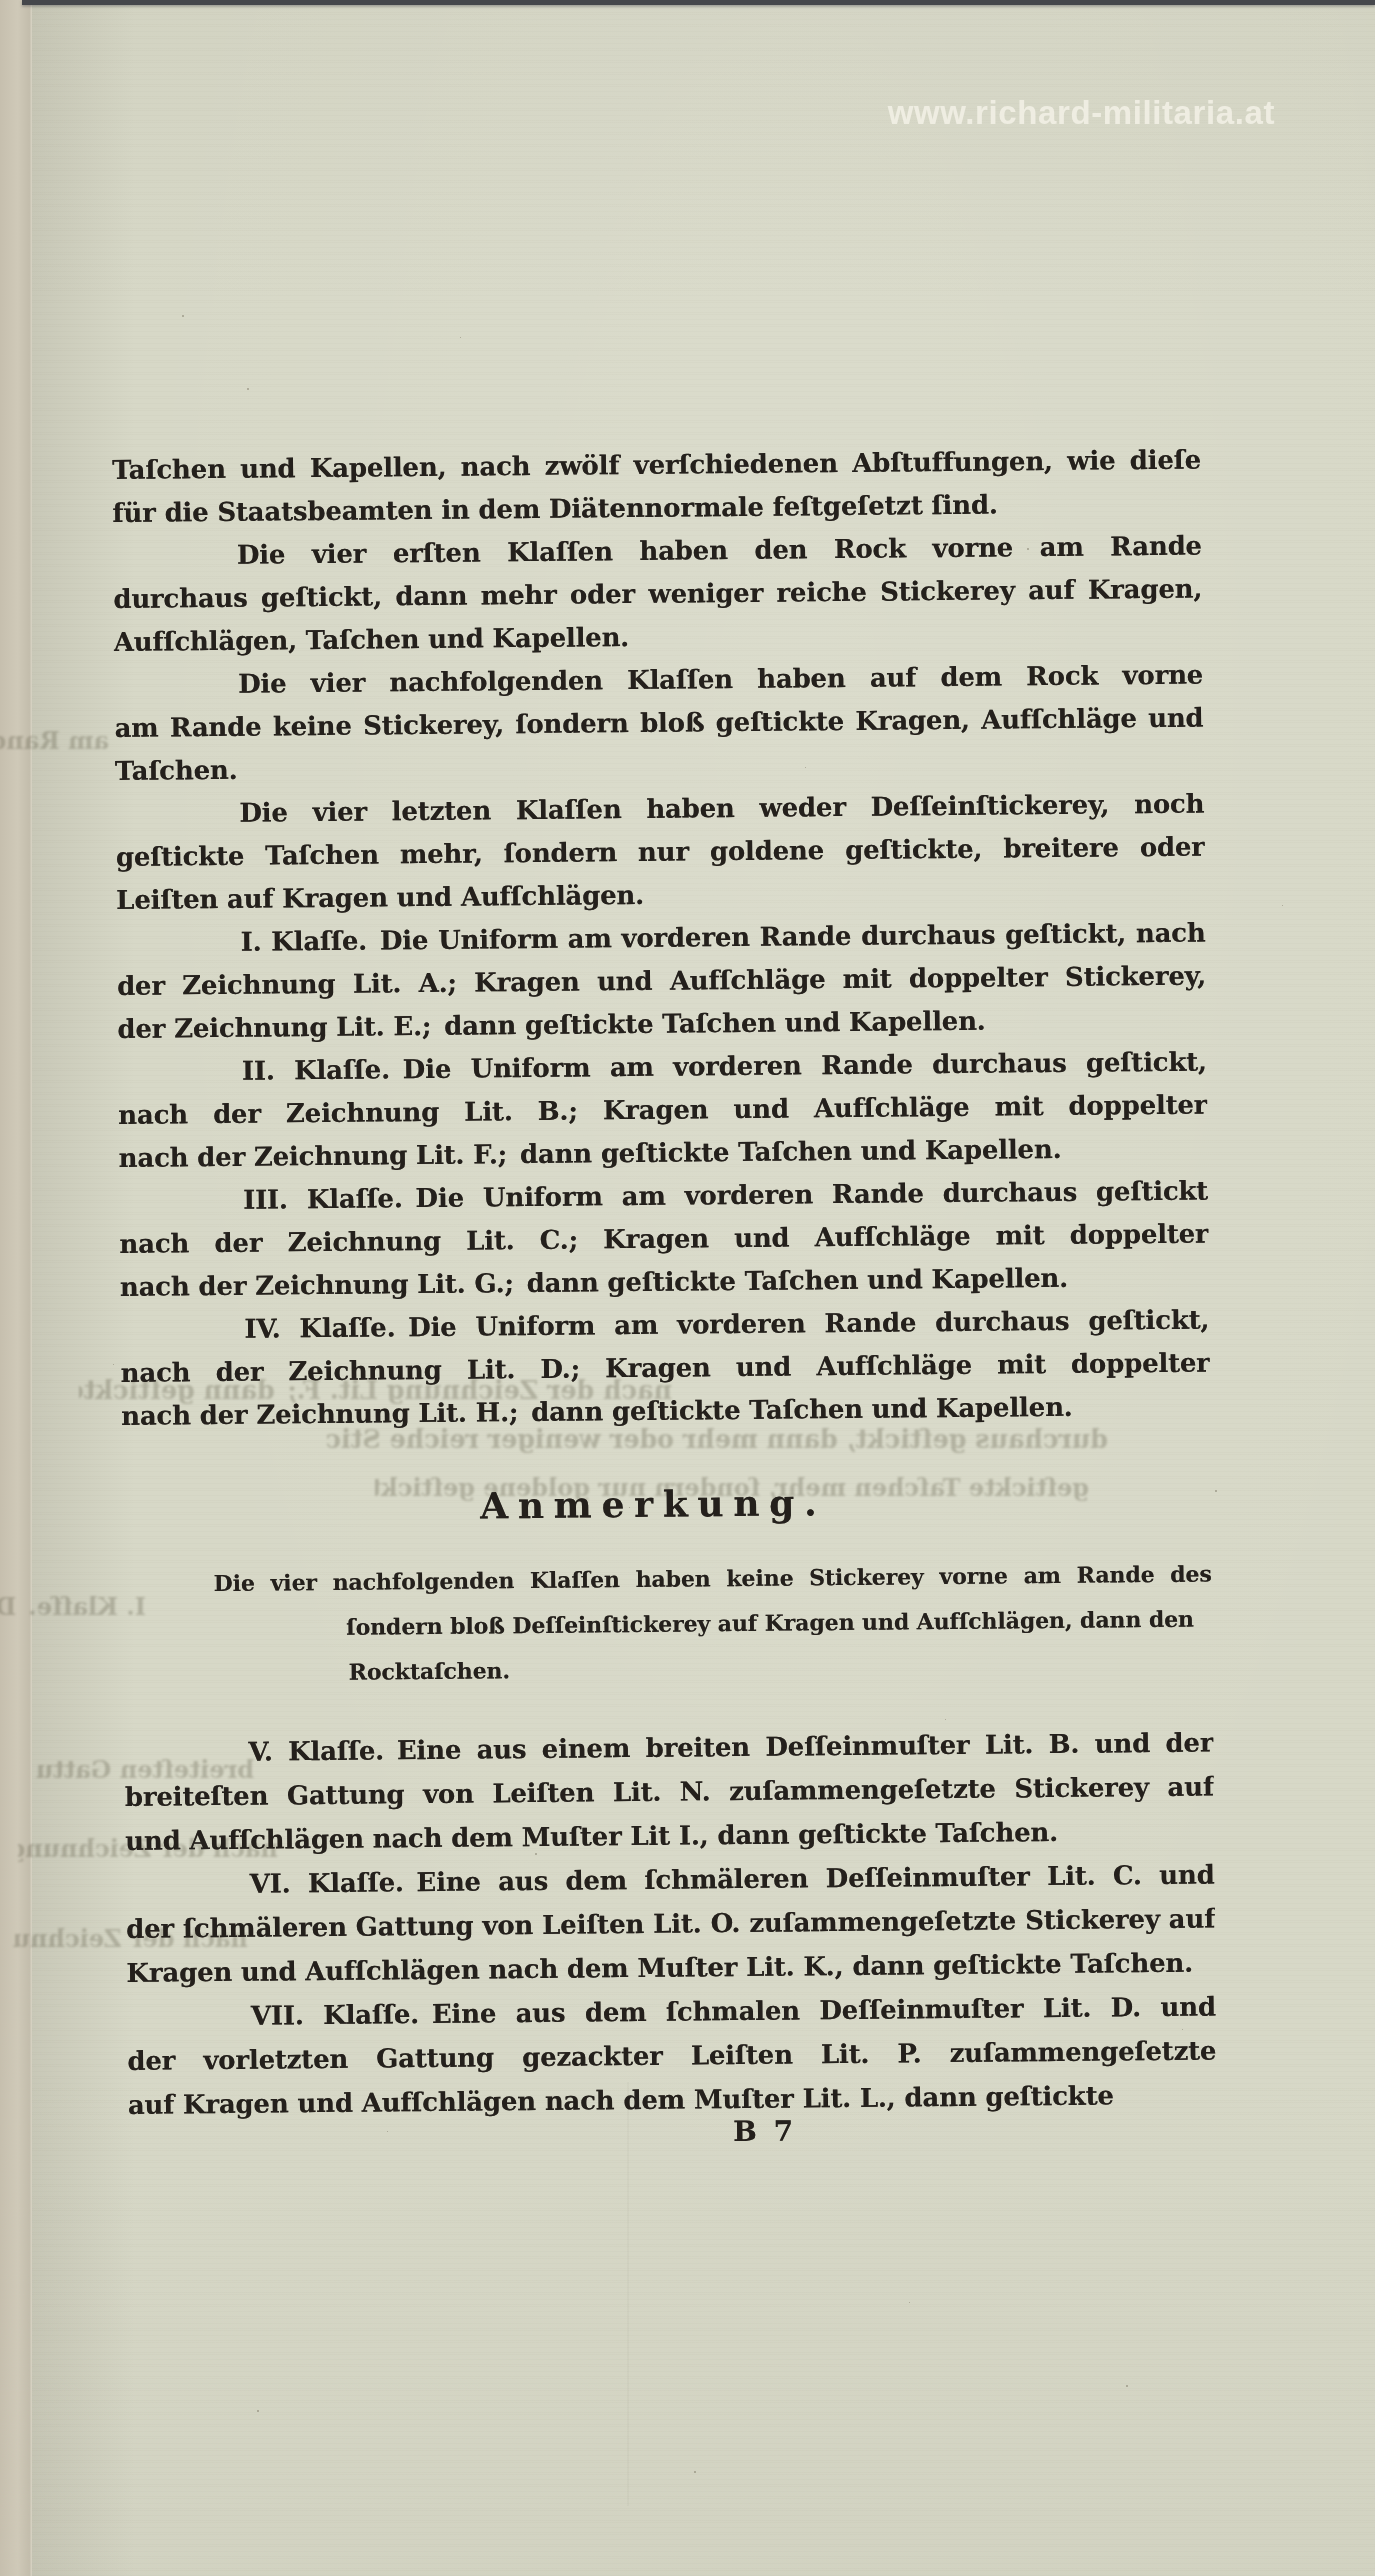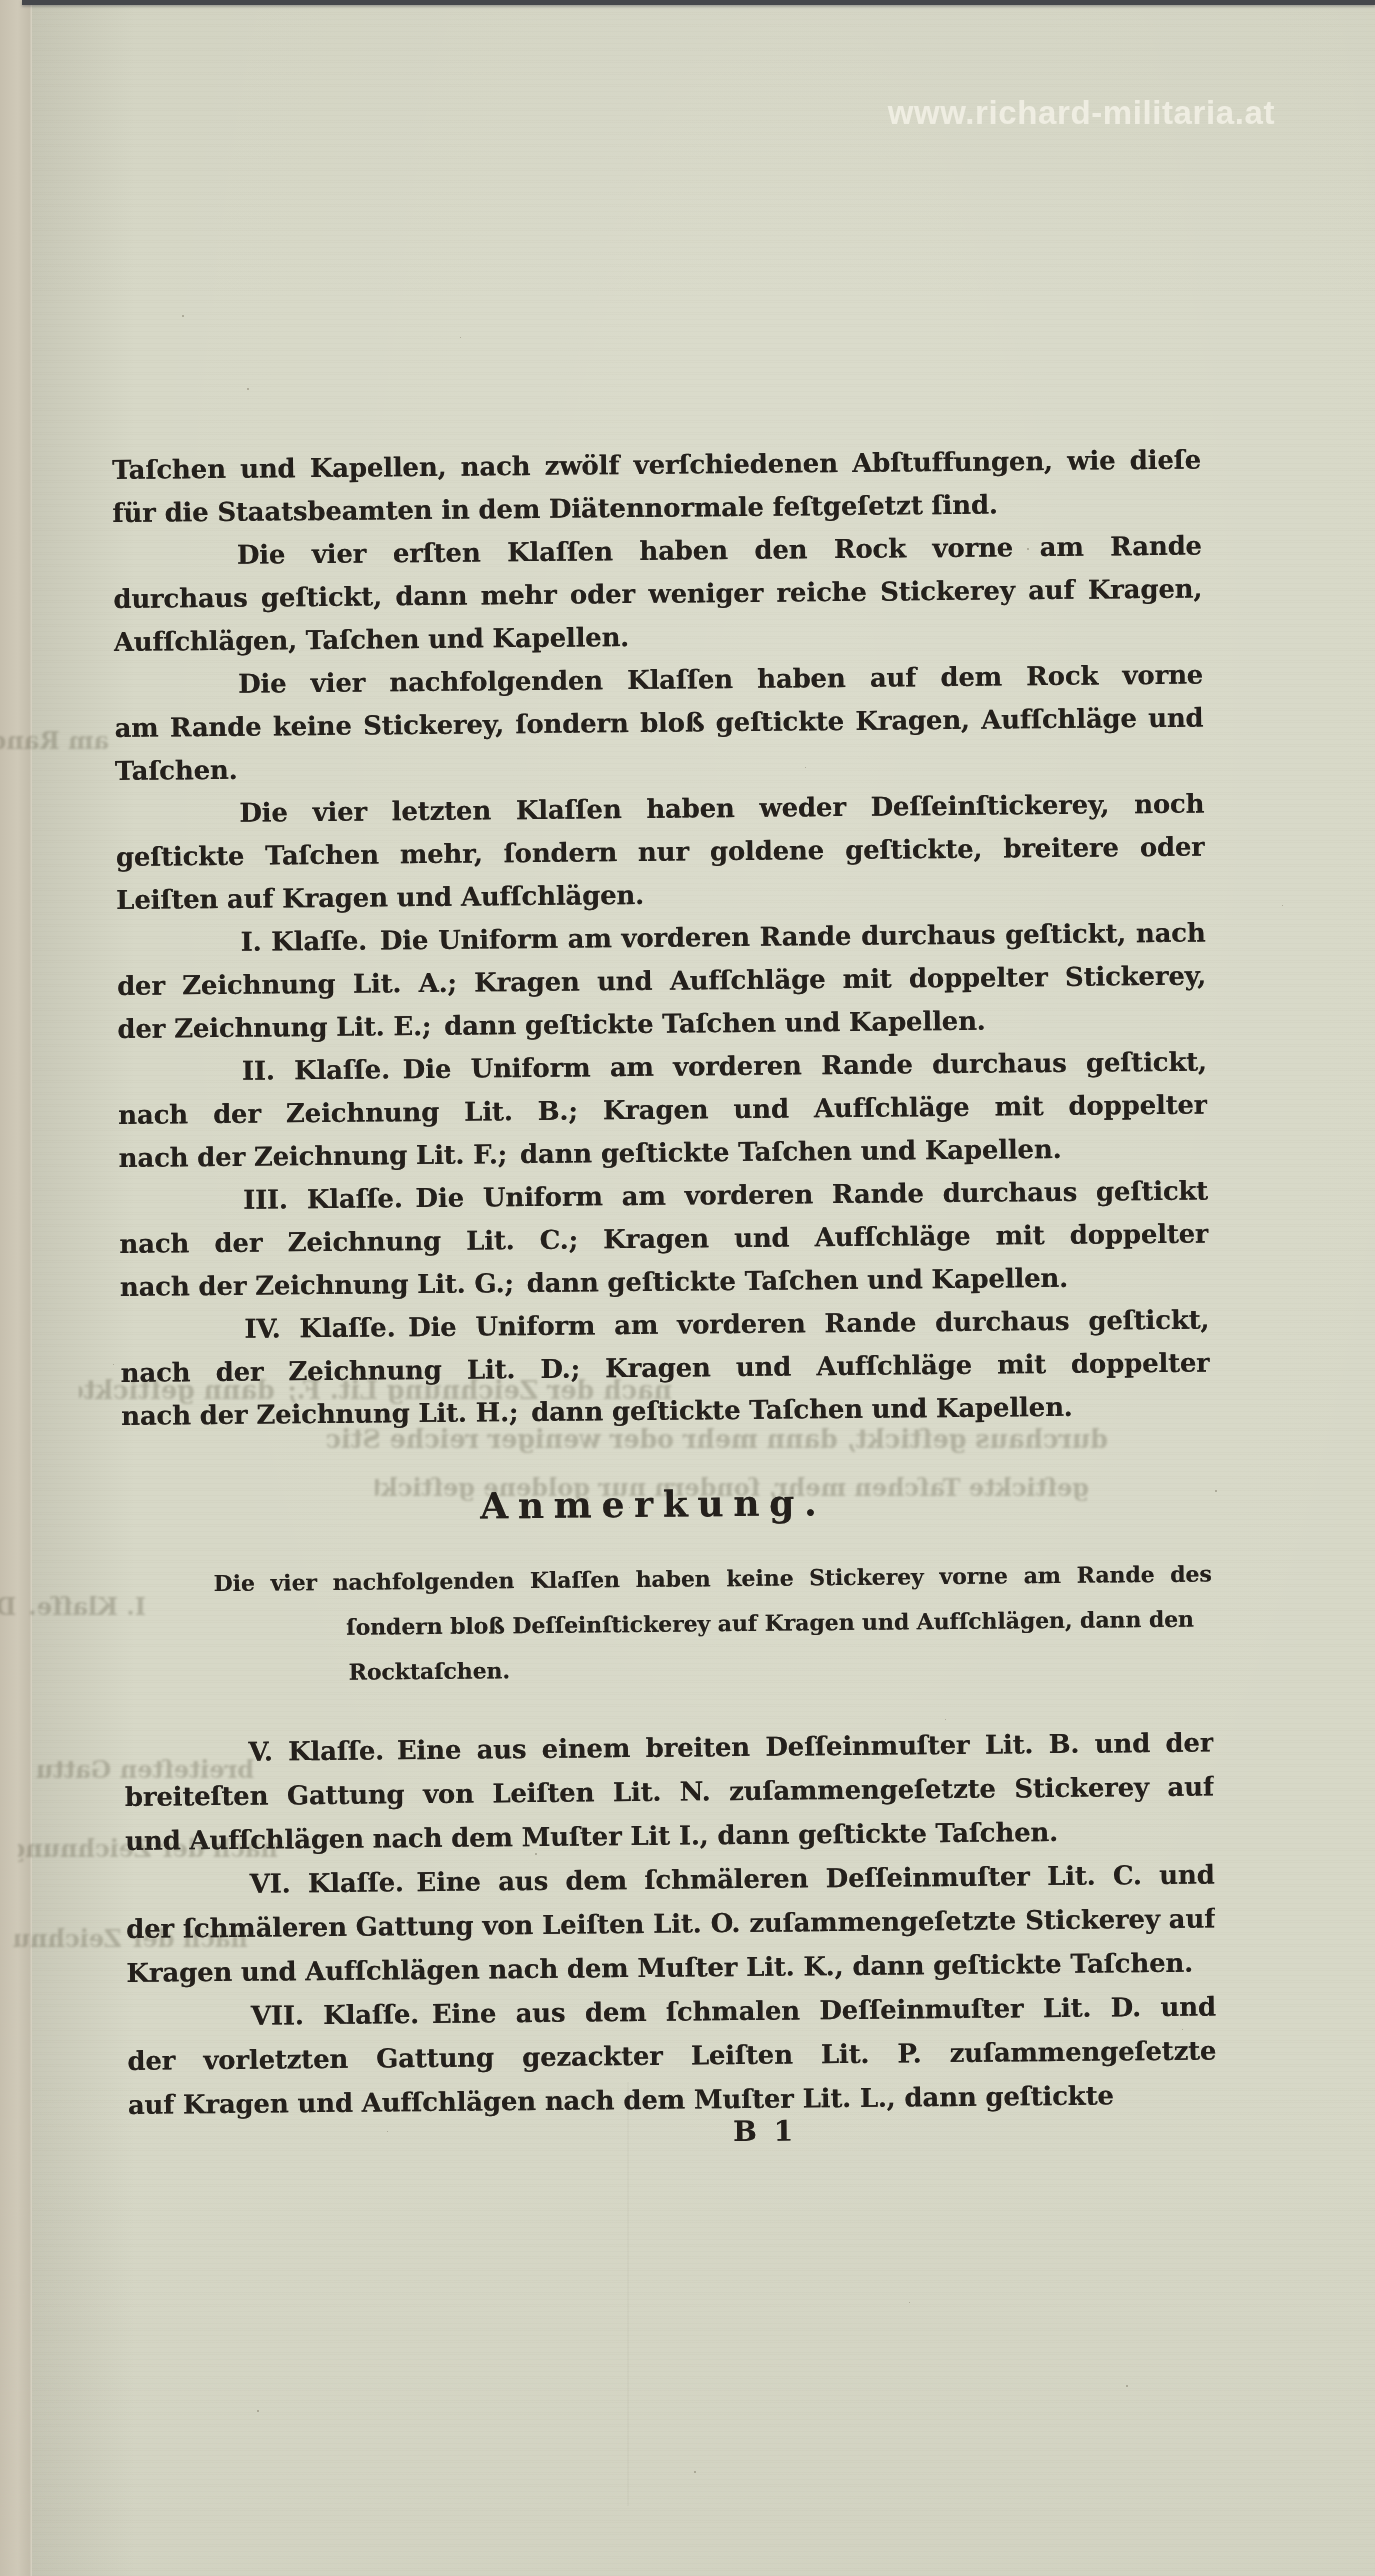--- a/index.html
+++ b/index.html
@@ -159,19 +159,19 @@
       <div class="tline indent just">V. Klaſſe. Eine aus einem breiten Deſſeinmuſter Lit. B. und der</div>
       <div class="tline just">breiteſten Gattung von Leiſten Lit. N. zuſammengeſetzte Stickerey auf Kragen</div>
       <div class="tline">und Aufſchlägen nach dem Muſter Lit I., dann geſtickte Taſchen.</div>
       <div class="tline indent just">VI. Klaſſe. Eine aus dem ſchmäleren Deſſeinmuſter Lit. C. und</div>
       <div class="tline just">der ſchmäleren Gattung von Leiſten Lit. O. zuſammengeſetzte Stickerey auf</div>
       <div class="tline">Kragen und Aufſchlägen nach dem Muſter Lit. K., dann geſtickte Taſchen.</div>
       <div class="tline indent just">VII. Klaſſe. Eine aus dem ſchmalen Deſſeinmuſter Lit. D. und</div>
       <div class="tline just">der vorletzten Gattung gezackter Leiſten Lit. P. zuſammengeſetzte Stickerey</div>
       <div class="tline">auf Kragen und Aufſchlägen nach dem Muſter Lit. L., dann geſtickte Taſchen.</div>
     </div>
-  <div class="signature">B 1</div>
+  <div class="signature">B 7</div>
 </div>
 
 <div class="watermark">
   <div class="wm-url" style="color: rgb(245, 243, 233);">www.richard-militaria.at</div>
 </div>
 
 
 </body></html>

